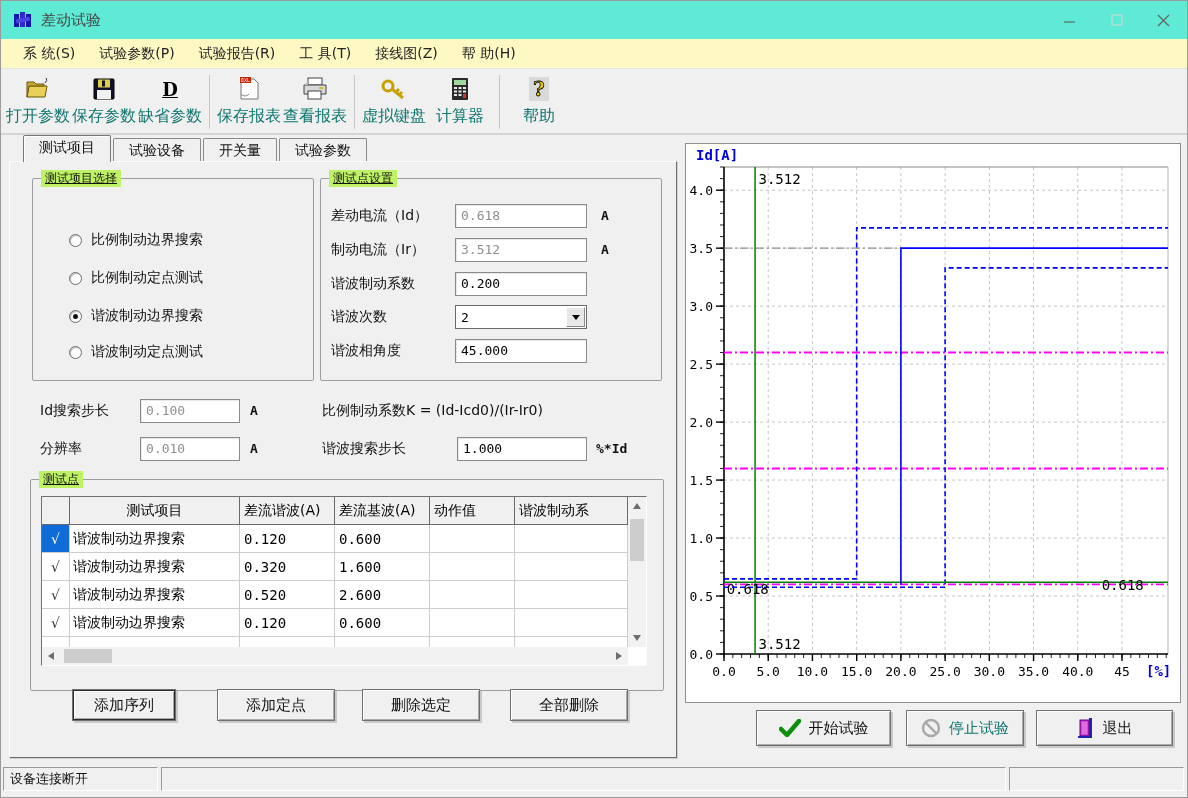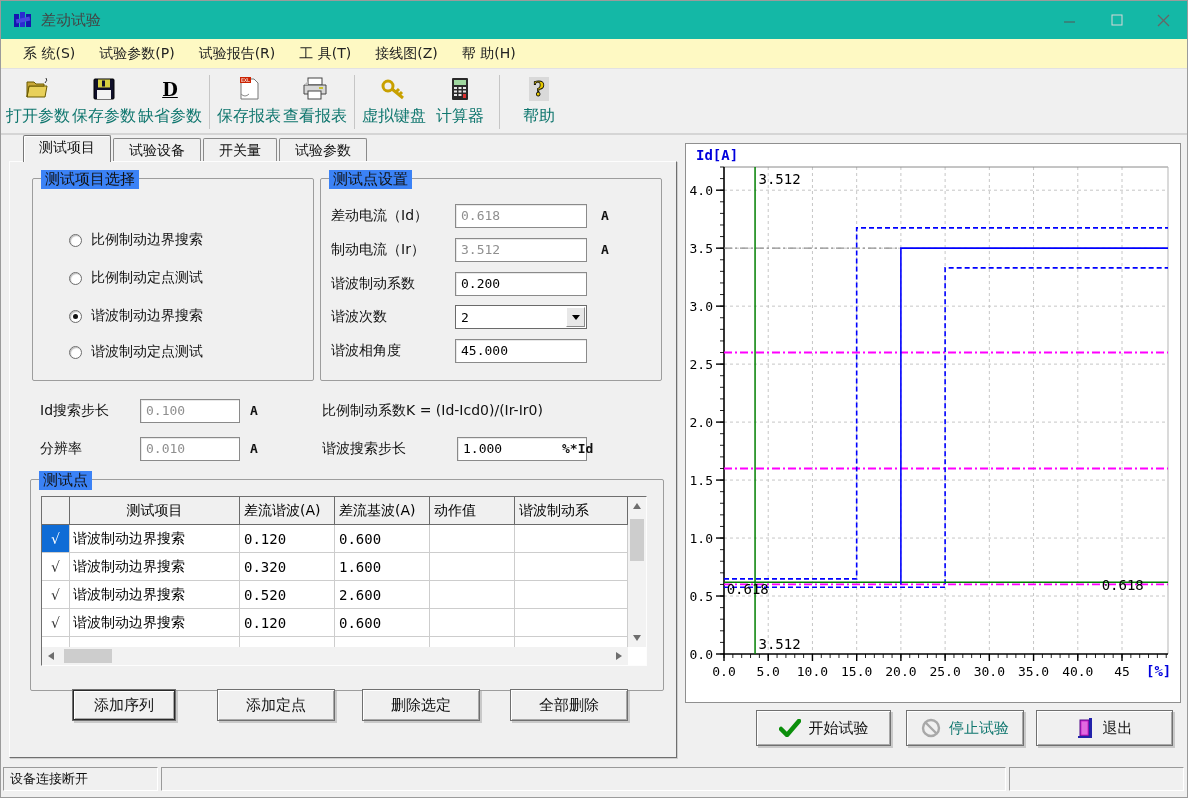--- a/index.html
+++ b/index.html
@@ -1,21 +1,21 @@
 <!DOCTYPE html>
 <html><head>
 <meta charset="utf-8">
 <style>
   * { margin:0; padding:0; box-sizing:border-box; }
   html,body { background:#cfcfcf; font-family:"DejaVu Sans", sans-serif; }
   .window { width:1188px; height:798px; background:#f0f0f0; border:1px solid #9b9b9b;
             box-shadow:3px 3px 8px rgba(0,0,0,.3); position:relative; overflow:hidden; }
 
   
-  .titlebar { height:38px; background:#14b8a6; display:flex; align-items:center; position:relative; }
+  .titlebar { height:38px; background:#5eead4; display:flex; align-items:center; position:relative; }
   .titlebar .appicon { margin:0 8px 0 12px; width:20px; height:20px; }
   .titlebar .title { font-size:15px; color:#444; }
   .wcontrols { position:absolute; right:0; top:0; height:38px; display:flex; }
   .wbtn { width:47px; height:38px; display:flex; align-items:center; justify-content:center; }
 
   
   .menubar { height:30px; background:#fef9c3; border-bottom:1px solid #e2e2e2;
              display:flex; align-items:center; padding-left:10px; }
   .menuitem { font-size:14px; color:#222; padding:4px 12px; }
 
@@ -34,22 +34,22 @@
   .tabs { position:absolute; left:22px; top:3px; display:flex; z-index:3; }
   .tab { height:23px; line-height:22px; padding:0 15px; font-size:14px; background:#f0f0f0;
          border:1px solid #8a8a8a; border-bottom:none; border-radius:2px 2px 0 0; margin-right:2px; color:#111; }
   .tab.active { height:27px; margin-top:-3px; background:#f0f0f0; position:relative; z-index:4;
                 border-color:#777; box-shadow:inset 1px 1px 0 #fff; }
   .tabpage { position:absolute; left:8px; top:26px; width:668px; height:597px; background:#f0f0f0;
              border:1px solid; border-color:#fdfdfd #6f6f6f #6f6f6f #fdfdfd; box-shadow:1px 1px 0 #cfcfcf; }
 
   
   .groupbox { position:absolute; border:1px solid #9d9d9d; border-radius:2px; }
-  .groupbox > .legend { position:absolute; top:-9px; left:8px; background:#3b82f6; padding:0 4px;
-                        font-size:15px; color:#111; }
+  .groupbox > .legend { position:absolute; top:-9px; left:8px; background:#bef264; padding:0 4px;
+                        font-size:12px; color:#111;text-decoration:underline; }
 
   
   .radiorow { position:absolute; left:36px; display:flex; align-items:center; }
   .radio { width:13px; height:13px; border-radius:50%; border:1px solid #6d6d6d; background:#fff;
            margin-right:9px; position:relative; box-shadow:inset 1px 1px 1px #bbb; }
   .radiorow.on .radio:after { content:""; position:absolute; left:3px; top:3px; width:5px; height:5px;
            border-radius:50%; background:#111; }
   .radiorow .rlabel { font-size:14px; color:#111; }
 
   
@@ -302,21 +302,21 @@
       <span class="fieldlabel" style="left:30px; top:240px;">Id搜索步长</span>
       <div class="tfield gray" style="left:130px; top:237px; width:100px;">0.100</div>
       <span class="unit" style="left:240px; top:241px;">A</span>
       <span class="formula" style="left:312px; top:240px;">比例制动系数K = (Id-Icd0)/(Ir-Ir0)</span>
 
       <span class="fieldlabel" style="left:30px; top:278px;">分辨率</span>
       <div class="tfield gray" style="left:130px; top:275px; width:100px;">0.010</div>
       <span class="unit" style="left:240px; top:279px;">A</span>
       <span class="fieldlabel" style="left:312px; top:278px;">谐波搜索步长</span>
       <div class="tfield" style="left:447px; top:275px; width:130px;">1.000</div>
-      <span class="unit" style="left:552px; top:279px;">%*Id</span>
+      <span class="unit" style="left:586px; top:279px;">%*Id</span>
 
       <div class="groupbox" style="left:20px; top:317px; width:634px; height:212px;">
         <span class="legend">测试点</span>
         <div class="tableouter" style="left:10px; top:16px; width:606px; height:170px;">
           <div class="tbl">
             <div class="trow hdr">
               <div class="tc c0"></div>
               <div class="tc c1">测试项目</div>
               <div class="tc c2">差流谐波(A)</div>
               <div class="tc c3">差流基波(A)</div>

